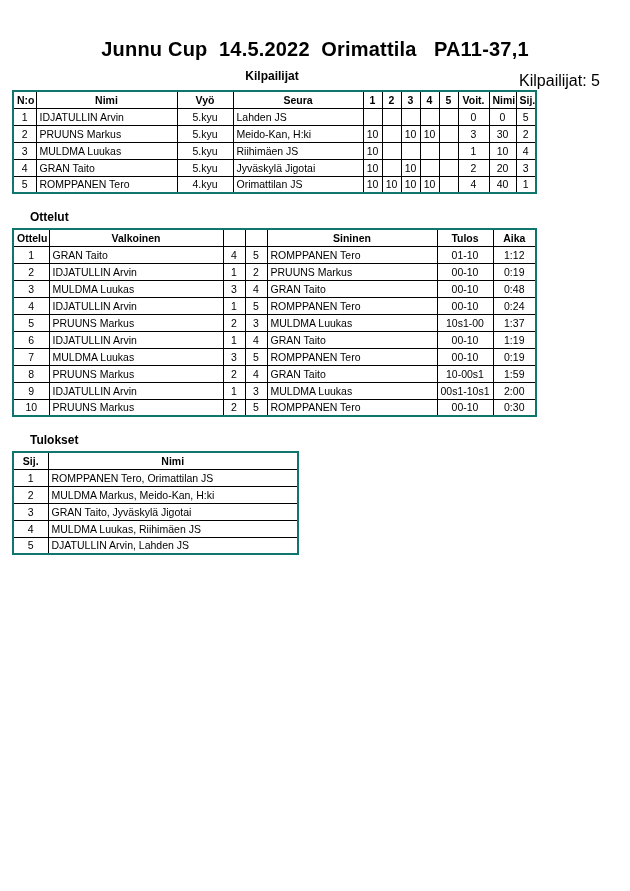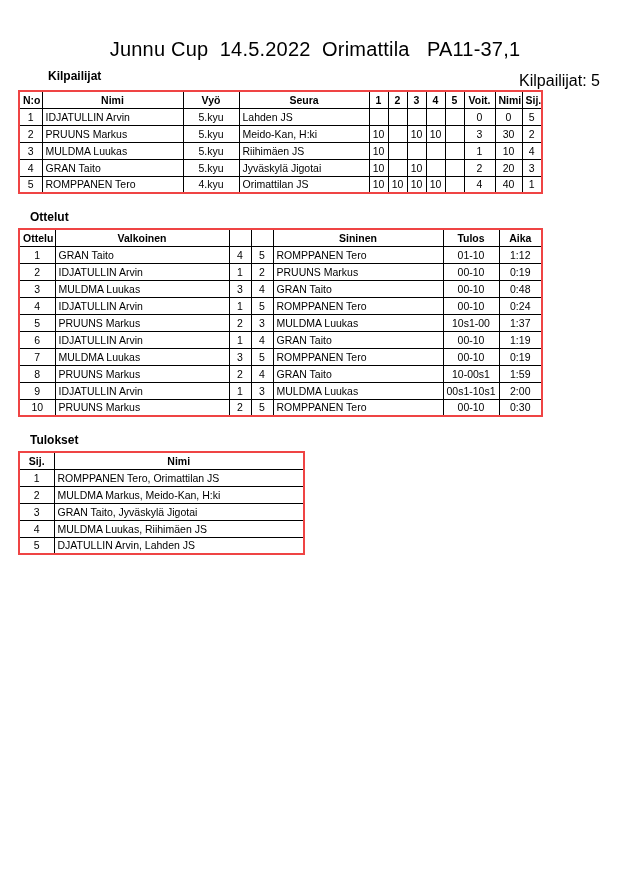--- a/index.html
+++ b/index.html
@@ -11,56 +11,56 @@
     color: #000000;
     font-family: "Liberation Sans", sans-serif;
     position: relative;
     overflow: hidden;
   }
   .title {
     margin: 0;
     padding-top: 38px;
     text-align: center;
     font-size: 20px;
-    font-weight: normal;
+    font-weight: bold;
     white-space: pre;
     letter-spacing: 0.2px;
   }
   .section-head {
     position: relative;
     margin: 8px 0 0 30px;
     width: 570px;
     height: 16px;
   }
   .sec-title {
     font-weight: bold;
     font-size: 12px;
   }
   .section-head .sec-title {
     position: absolute;
-    left: 18px;
+    left: 12px;
     width: 460px;
-    text-align: left;
+    text-align: center;
   }
   .count-label {
     position: absolute;
     right: 0;
     top: 3px;
     font-size: 16px;
   }
   .sec-title.standalone {
     margin: 16px 0 0 30px;
   }
   .mid-width { width: 523px; }
   .res-width { width: 285px; }
   table {
     border-collapse: collapse;
     table-layout: fixed;
-    margin-left: 18px;
-    border: 2px solid #ef4444;
+    margin-left: 12px;
+    border: 2px solid #0f766e;
   }
   .t1, .t2 { width: 523px; margin-top: 5px; }
   .t2 { margin-top: 4px; }
   .t3 { width: 285px; margin-top: 4px; }
   th, td {
     border: 1px solid #000;
     font-size: 10.5px;
     height: 17px;
     padding: 0 3px;
     overflow: hidden;

